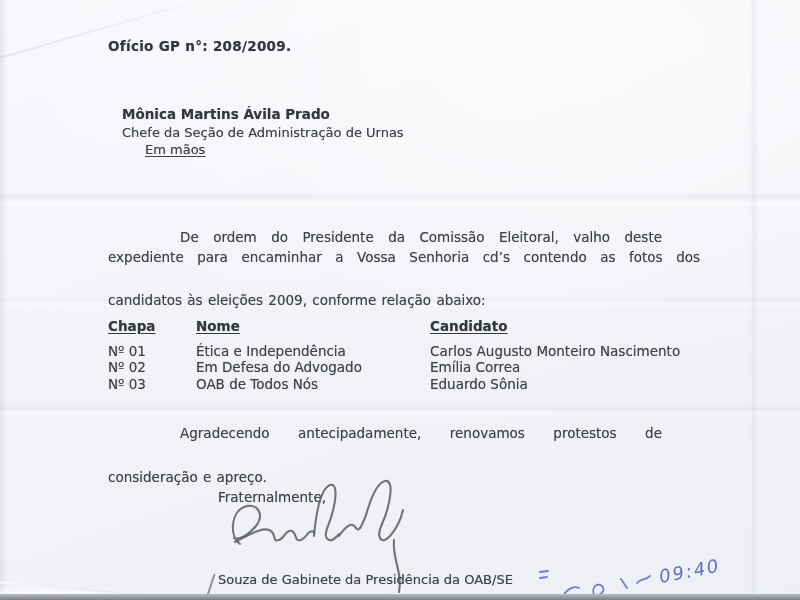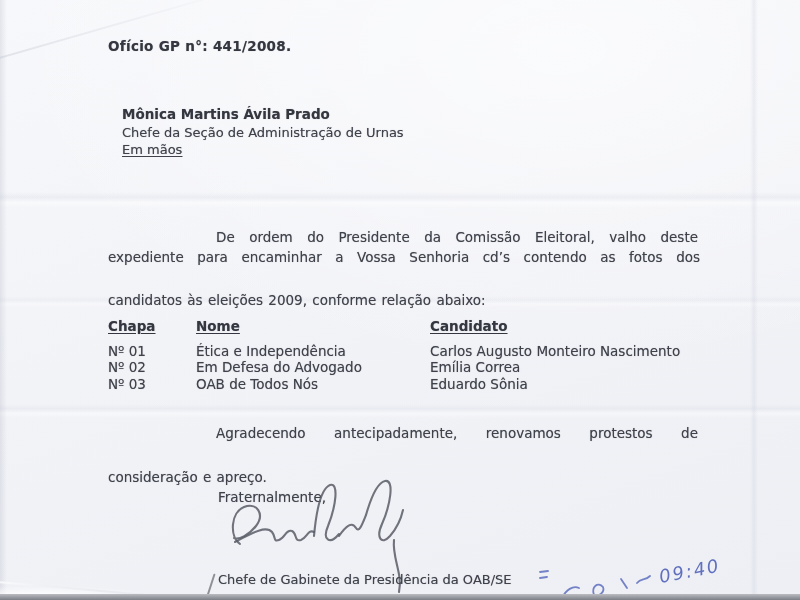--- a/index.html
+++ b/index.html
@@ -16,28 +16,28 @@
     color:#3f424b;
   }
   .ink{ text-shadow:0 0 .8px rgba(63,66,75,.5); }
   .b{ font-weight:bold; color:#34373f; }
   .abs{ position:absolute; }
 
   .ref{ left:108px; top:38px; font-size:13.5px; letter-spacing:.3px; }
 
   .recipient{ left:122px; top:106px; font-size:13px; line-height:17.5px; }
   .recipient .name{ font-size:13.5px; }
-  .u{ text-decoration:underline; text-underline-offset:2px; }
+  .u{ text-decoration:underline; text-underline-offset:2px;margin-left:23px; }
 
   .para{ left:108px; width:592px; font-size:13.5px; line-height:19.5px; }
   .p1{ top:228px; }
   .p2{ top:424px; }
   .pline{ height:19.5px; overflow:hidden; text-align:justify; word-spacing:1px; }
   .pline.just::after{ content:""; display:inline-block; width:100%; height:0; }
-  .pline.indent{ margin-left:108px; width:482px; }
+  .pline.indent{ margin-left:72px; width:482px; }
   .pline.plain{ text-align:left;margin-top:24px; }
 
   .tbl{ left:108px; top:318px; width:600px; font-size:13.5px; }
   .trow{ display:grid; grid-template-columns:88px 234px 1fr; line-height:16.5px; }
   .thead{ margin-bottom:8px; }
   .thead .cell{ font-weight:bold; color:#34373f; text-decoration:underline; text-underline-offset:2px; }
 
   .vale{ left:218px; top:489px; font-size:13.5px; }
 
   .signame{ left:218px; top:554px; font-size:13.5px; }
@@ -79,21 +79,21 @@
 <div class="page">
 
   <div class="crease c1"></div>
   <div class="crease c2"></div>
   <div class="crease c3"></div>
   <div class="crease c4"></div>
   <div class="crease c5"></div>
   <div class="crease c6"></div>
   <div class="crease c7"></div>
 
-  <div class="abs ref ink b">Ofício GP n°: 441/2008.</div>
+  <div class="abs ref ink b">Ofício GP n°: 208/2009.</div>
 
   <div class="abs recipient ink">
     <div class="name b">Mônica Martins Ávila Prado</div>
     <div>Chefe da Seção de Administração de Urnas</div>
     <div class="u">Em mãos</div>
   </div>
 
   <div class="abs para p1 ink">
     <div class="pline just indent">De ordem do Presidente da Comissão Eleitoral, valho deste</div>
     <div class="pline just">expediente para encaminhar a Vossa Senhoria cd’s contendo as fotos dos</div>
@@ -133,21 +133,21 @@
   <svg class="abs sig-svg" width="215" height="132" viewBox="0 0 215 132" aria-hidden="true">
     <path class="pen-stroke" d="M 18 82 C 7 74, 9 50, 22 45 C 35 40, 43 52, 34 64 C 27 73, 17 78, 12 76"></path>
     <path class="pen-stroke" d="M 13 80 C 30 71, 44 63, 50 70 C 54 75, 51 80, 57 78 C 63 76, 64 67, 70 69 C 75 71, 72 80, 79 78 C 85 76, 86 67, 92 70"></path>
     <path class="pen-stroke" d="M 92 74 C 94 52, 98 27, 108 23 C 117 20, 114 44, 106 64 C 100 78, 108 83, 117 72"></path>
     <path class="pen-stroke" d="M 117 74 C 124 64, 130 59, 134 66 C 137 71, 140 63, 144 53 C 148 39, 154 21, 163 19 C 173 17, 168 44, 160 62 C 154 75, 159 84, 168 74 C 175 66, 179 57, 181 48"></path>
     <path class="pen-stroke" d="M 172 78 C 170 96, 181 112, 177 130" opacity="0.7"></path>
   </svg>
 
   <div class="abs stray-stroke"></div>
 
-  <div class="abs sigtitle ink">Chefe de Gabinete da Presidência da OAB/SE</div>
+  <div class="abs sigtitle ink">Souza de Gabinete da Presidência da OAB/SE</div>
 
   <svg class="abs note-svg" width="245" height="50" viewBox="0 0 245 50" aria-hidden="true">
     <path class="blue-stroke" d="M 8 22 L 16 21 M 8 28 L 15 27"></path>
     <path class="blue-stroke" d="M 30 48 C 34 40, 41 35, 47 38"></path>
     <path class="blue-stroke" d="M 62 45 C 59 37, 66 31, 71 37 C 73 42, 67 47, 62 45"></path>
     <path class="blue-stroke" d="M 89 29 L 95 38"></path>
     <path class="blue-stroke" d="M 105 33 C 109 28, 113 31, 118 26"></path>
     <text class="note-text" x="128" y="27" transform="rotate(-11 160 27)">09:40</text>
   </svg>
 

